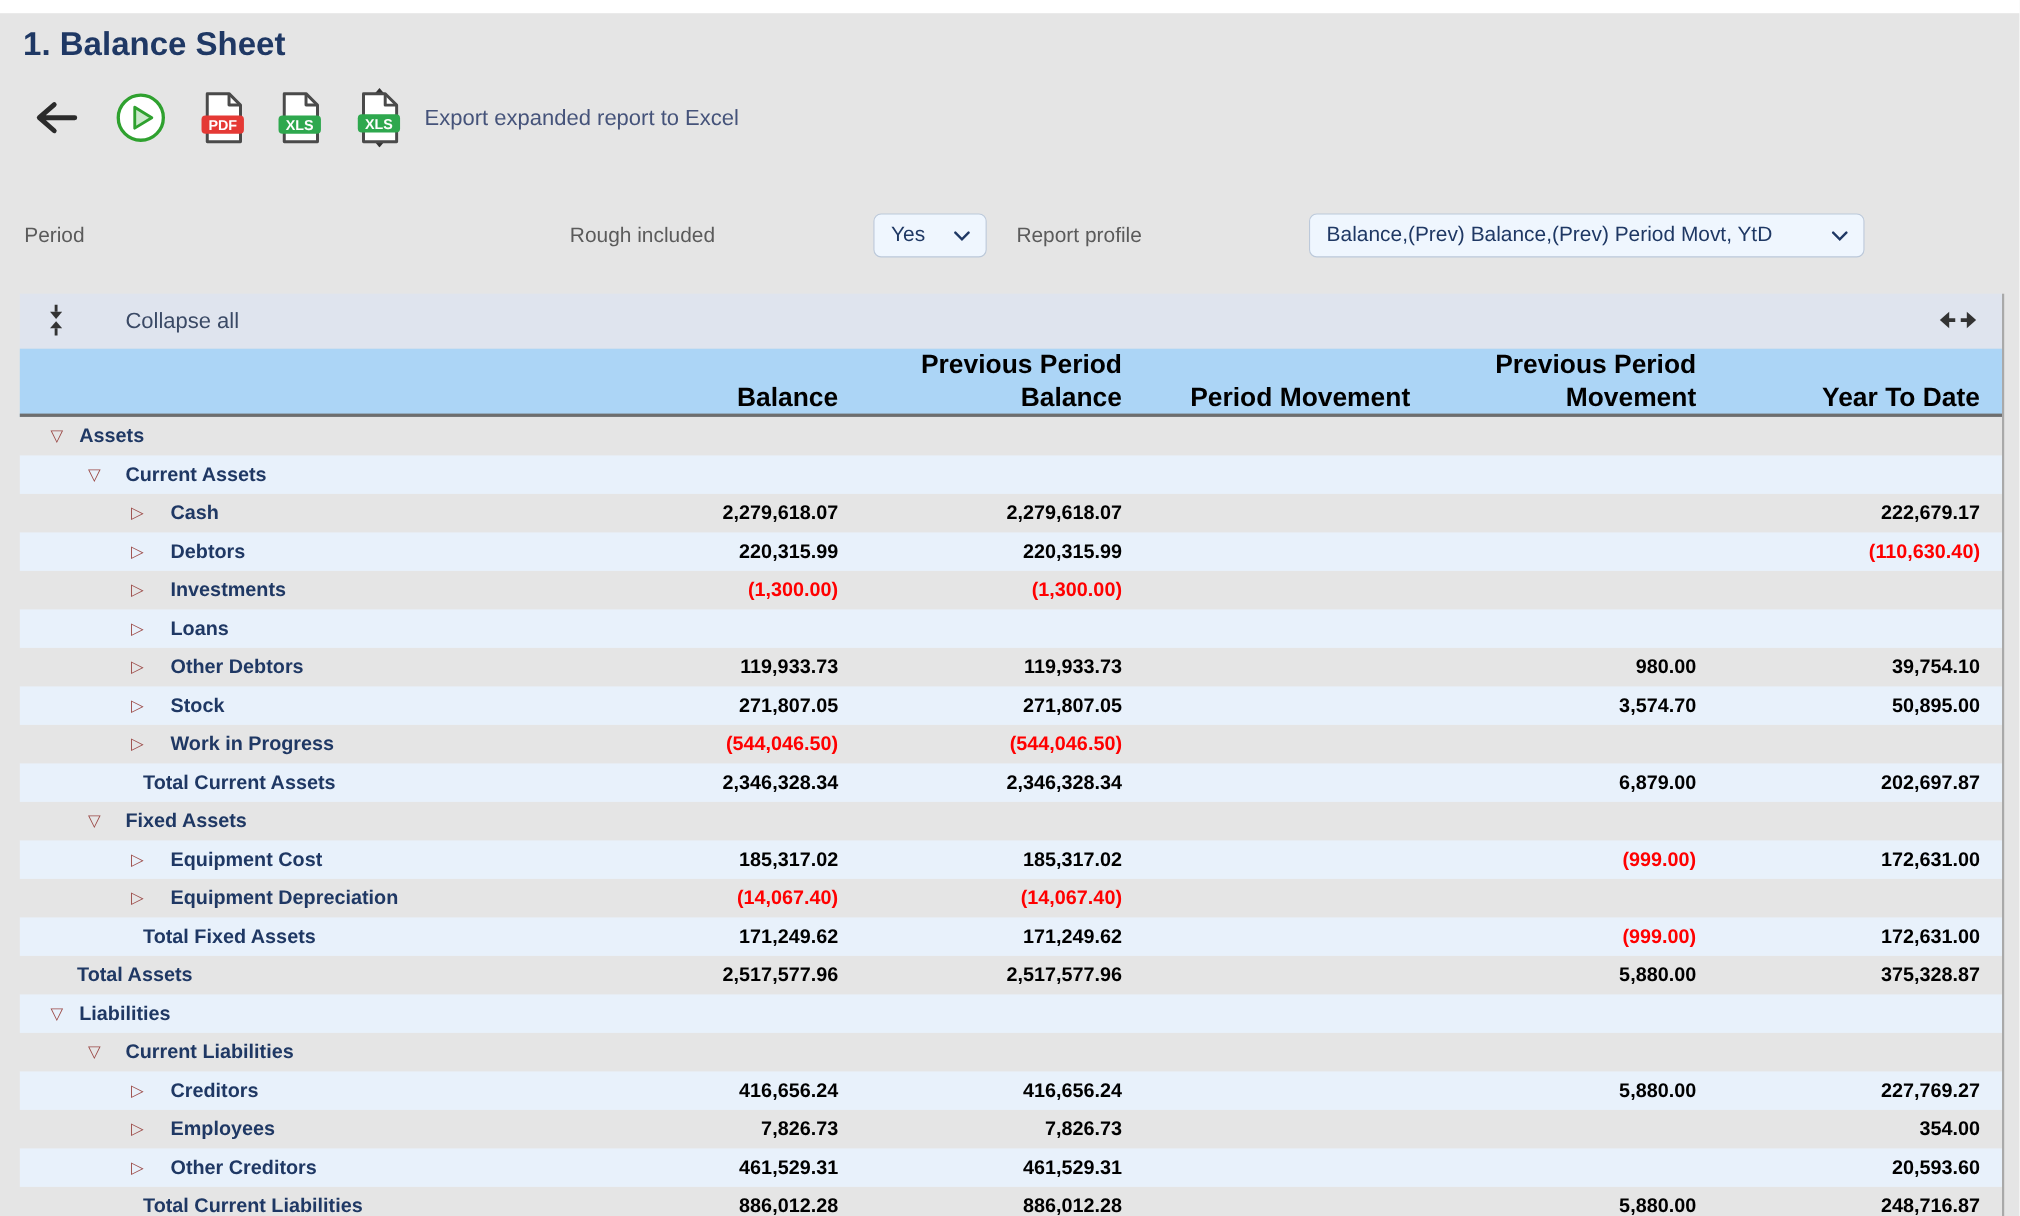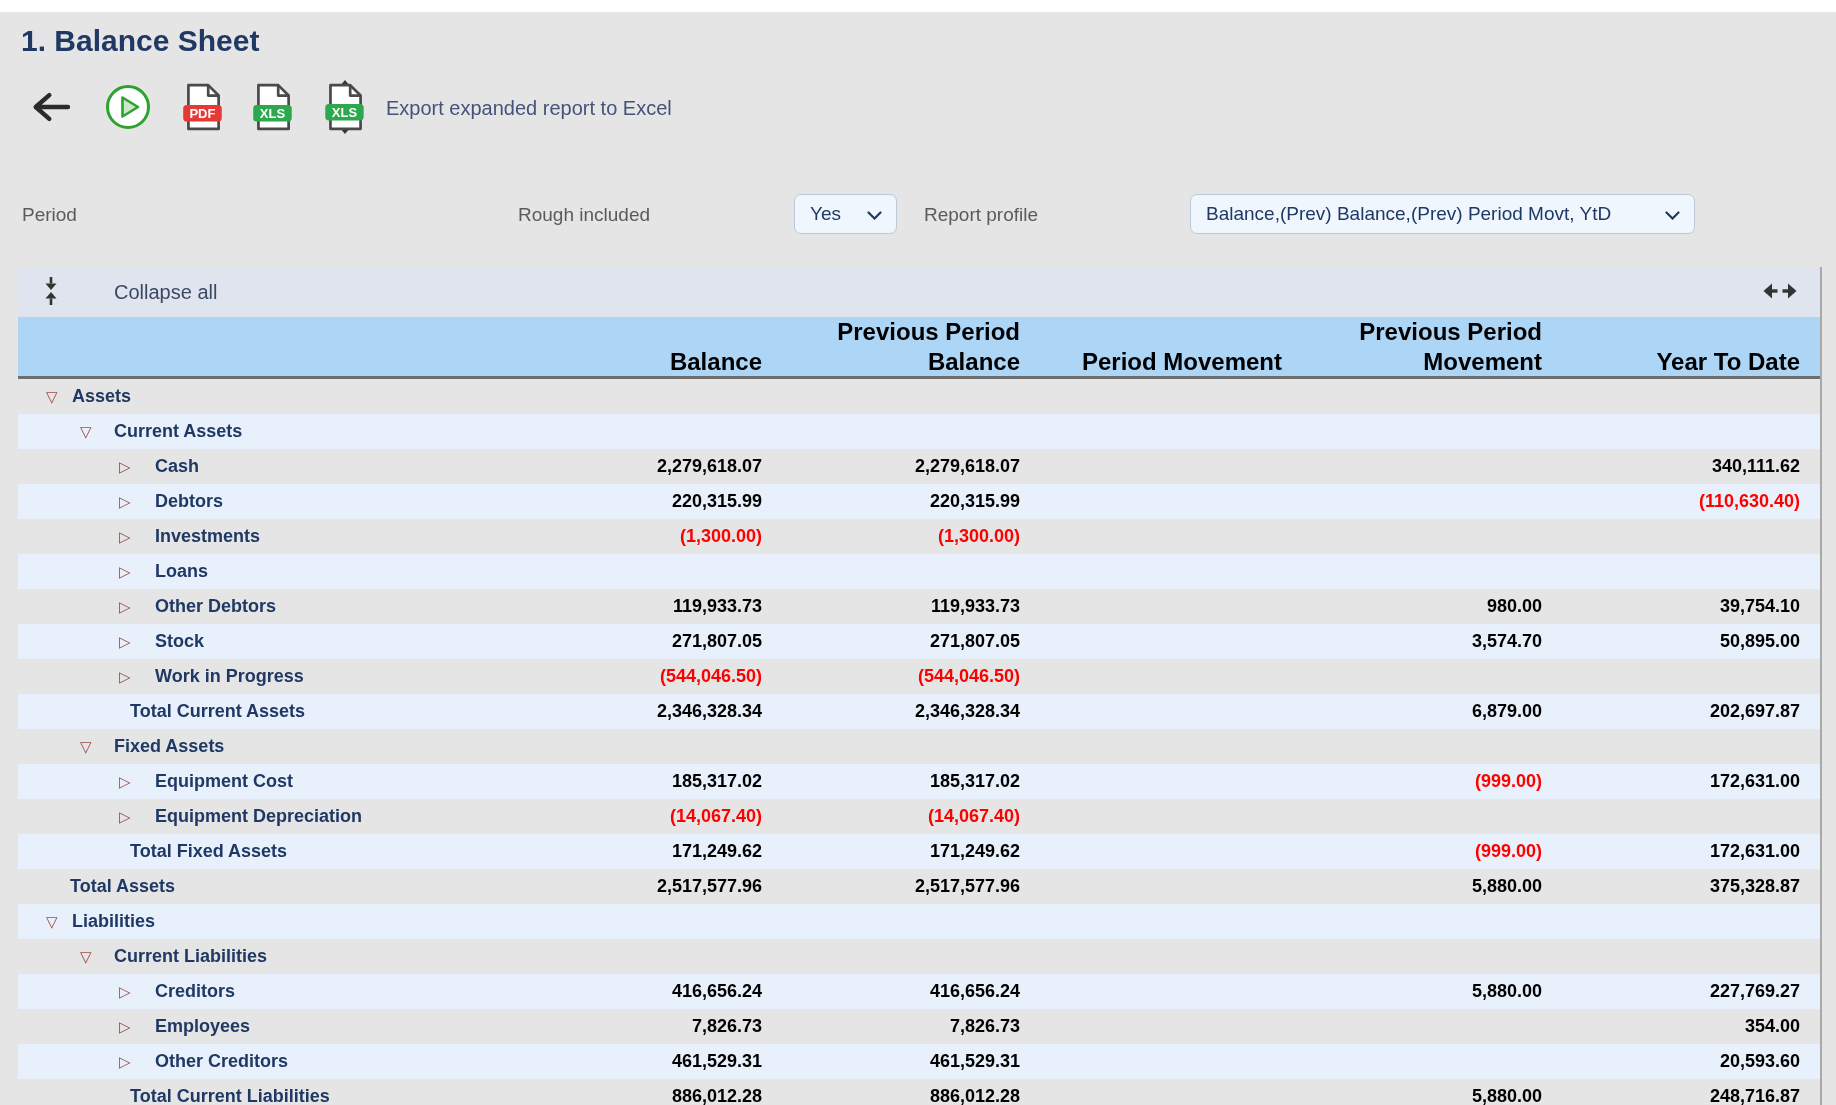--- a/index.html
+++ b/index.html
@@ -211,21 +211,21 @@
         </div>
         <div class="grid-row">
           <div class="lblcell lvl2">
             <span class="tri">▷</span>
             <span class="rowlabel">Cash</span>
           </div>
           <div class="vcell">2,279,618.07</div>
           <div class="vcell">2,279,618.07</div>
           <div class="vcell"></div>
           <div class="vcell"></div>
-          <div class="vcell">340,111.62</div>
+          <div class="vcell">222,679.17</div>
         </div>
         <div class="grid-row alt">
           <div class="lblcell lvl2">
             <span class="tri">▷</span>
             <span class="rowlabel">Debtors</span>
           </div>
           <div class="vcell">220,315.99</div>
           <div class="vcell">220,315.99</div>
           <div class="vcell"></div>
           <div class="vcell"></div>

